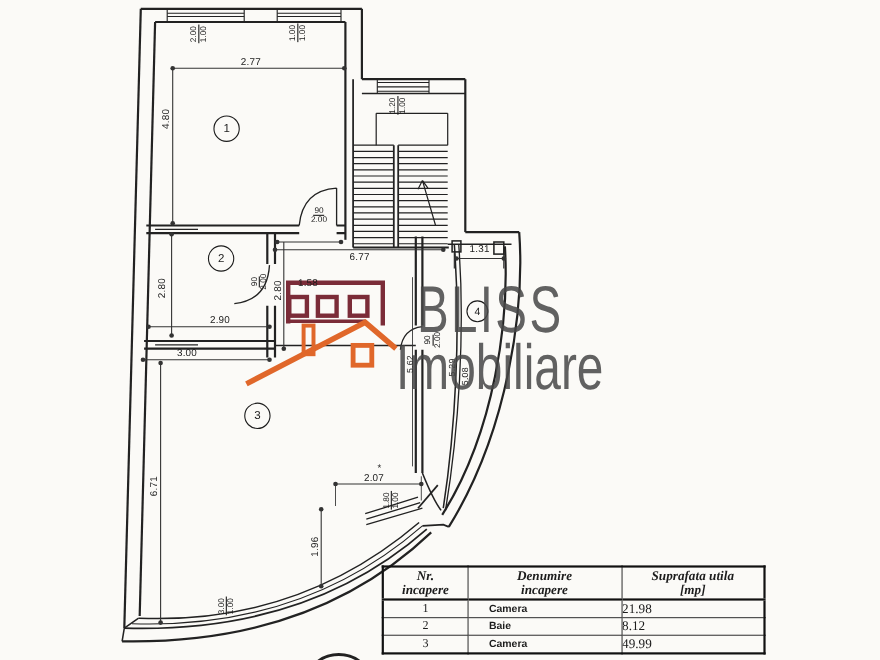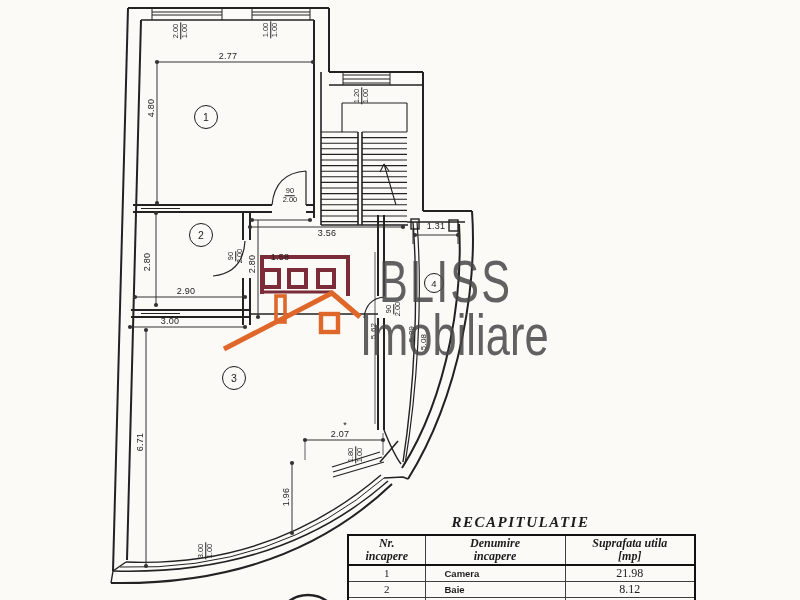--- a/index.html
+++ b/index.html
@@ -28,21 +28,21 @@
         font-weight:bold;font-size:15px;letter-spacing:1.5px;margin-bottom:3px;}
   #recap table{border-collapse:collapse;width:100%;table-layout:fixed;}
   #recap th,#recap td{border:1px solid #404040;padding:0;overflow:hidden;}
   #recap table{border:2px solid #111;}
   #recap th{font-family:"Liberation Serif",serif;font-style:italic;font-weight:bold;
         font-size:12px;line-height:1.08;border-bottom:2px solid #111;padding:1px 0;}
   #recap .c1{width:77px;} #recap .c2{width:140px;} #recap .c3{width:130px;}
   #recap td{height:11.5px;}
   #recap td.nr{font-family:"Liberation Serif",serif;font-size:11px;text-align:center;}
   #recap td.nm{font-size:9.5px;font-weight:bold;padding-left:19px;}
-  #recap td.ar{font-family:"Liberation Serif",serif;font-size:12px;text-align:center;}
+  #recap td.ar{font-family:"Liberation Serif",serif;font-size:12px;text-align:left;}
 </style>
 </head>
 <body>
 
 <div id="page">
 
   <svg width="800" height="600" viewBox="0 0 800 600">
     <g stroke="#222" stroke-width="2" fill="none">
 
       <path d="M128,8 H329"></path>
@@ -182,25 +182,25 @@
   <div class="badge" style="left:234px;top:378px;">
       <span>3</span>
     </div>
   <div class="badge small" style="left:434px;top:283px;">
       <span>4</span>
     </div>
 
   <div class="lbl" style="left:228px;top:56px;">2.77</div>
   <div class="lbl vlbl" style="left:151px;top:108px;">4.80</div>
   <div class="lbl vlbl" style="left:147px;top:262px;">2.80</div>
-  <div class="lbl" style="left:186px;top:291px;">2.90</div>
+  <div class="lbl" style="left:200px;top:291px;">2.90</div>
   <div class="lbl" style="left:170px;top:321px;">3.00</div>
   <div class="lbl vlbl" style="left:140px;top:442px;">6.71</div>
   <div class="lbl" style="left:280px;top:213px;margin-top:44px;">1.58</div>
-  <div class="lbl" style="left:327px;top:233px;">3.56</div>
+  <div class="lbl" style="left:327px;top:233px;">6.77</div>
   <div class="lbl" style="left:436px;top:226px;">1.31</div>
   <div class="lbl vlbl" style="left:252px;top:264px;">2.80</div>
   <div class="lbl" style="left:340px;top:434px;text-align:right;">2.07</div>
   <div class="star" style="left:345px;top:425px;">*</div>
   <div class="lbl vlbl" style="left:286px;top:497px;">1.96</div>
   <div class="lbl vlbl" style="left:373px;top:331px;font-size:8px;">5.62</div>
   <div class="lbl vlbl" style="left:411px;top:334px;font-size:8px;">5.29</div>
   <div class="lbl vlbl" style="left:423px;top:342px;font-size:8px;">5.08</div>
 
   <div class="frac vlbl" style="position:absolute;left:181px;top:31px;">
@@ -233,21 +233,20 @@
     </div>
   <div class="frac vlbl" style="position:absolute;left:356px;top:455px;">
     <span>1.80</span>
       <span>1.00</span>
     </div>
 
   <div class="wm1">BLISS</div>
   <div class="wm2">Imobiliare</div>
 
   <div id="recap">
-    <div class="title">RECAPITULATIE</div>
     <table>
       <colgroup>
           <col class="c1">
           <col class="c2">
           <col class="c3">
         </colgroup>
       <thead>
         <tr>
           <th>
             <div>Nr.</div>

